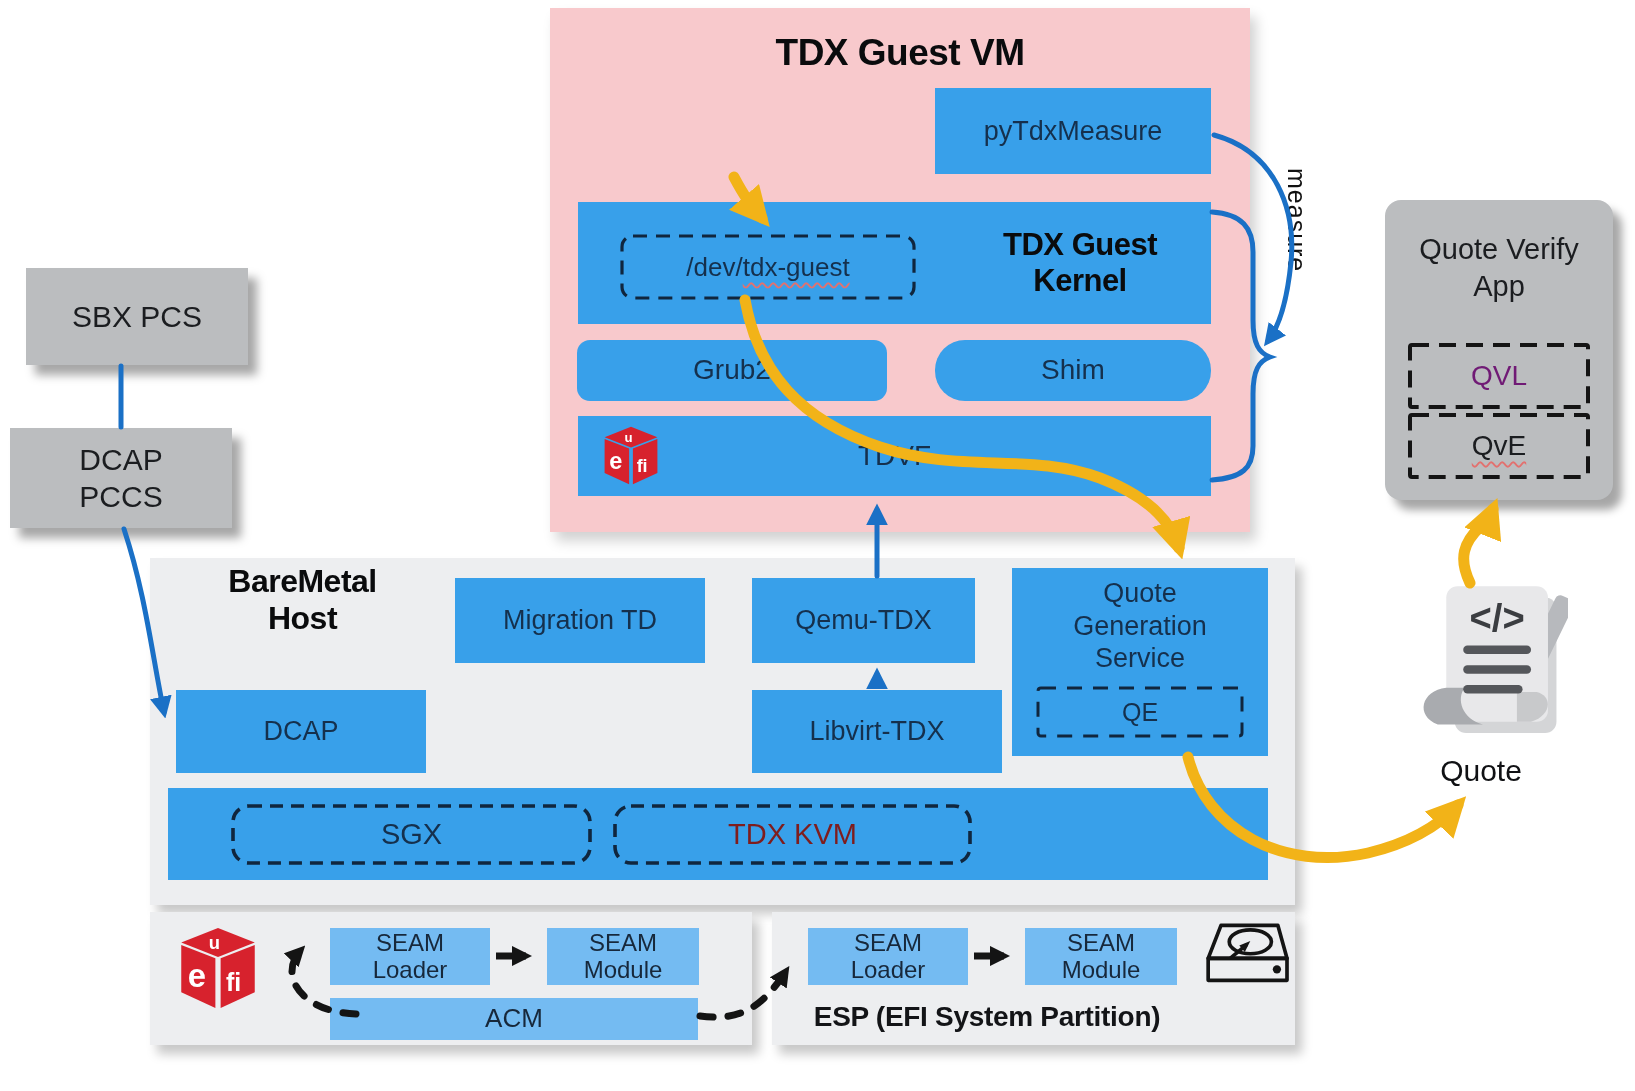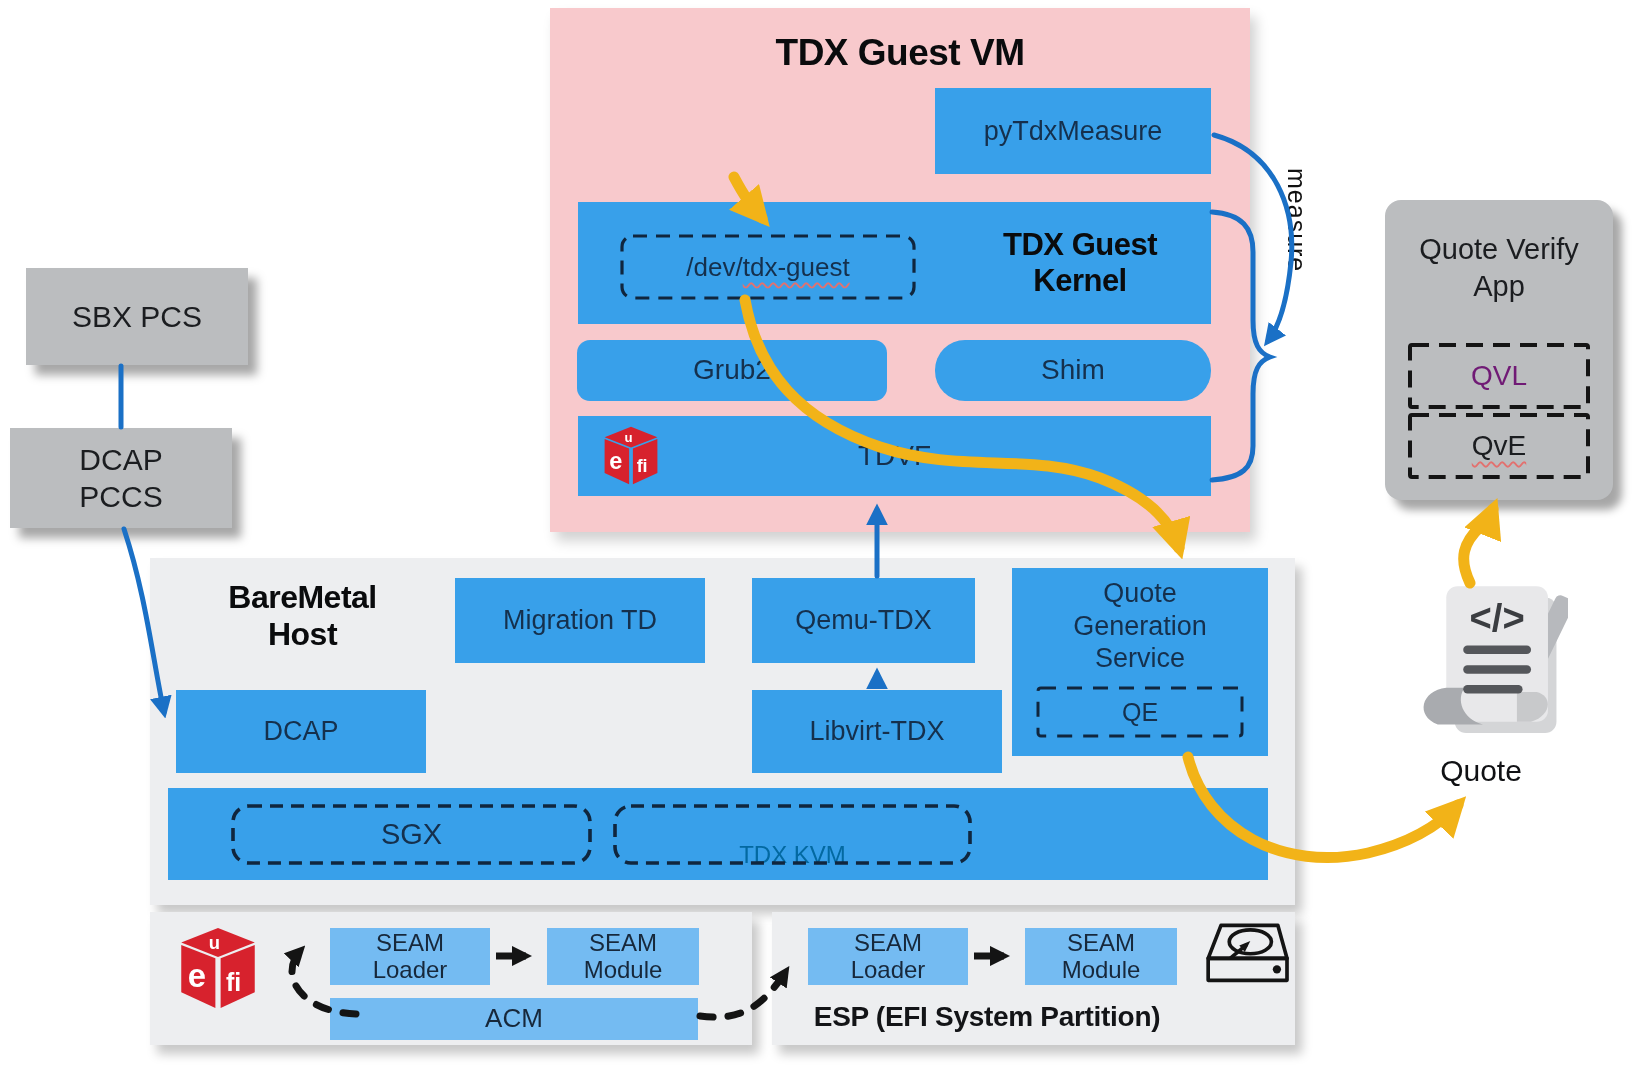--- a/index.html
+++ b/index.html
@@ -73,21 +73,21 @@
   <div class="abs vert" style="left:1282px;top:168px;height:140px;font-size:25px;color:#111;letter-spacing:1px;">measure</div>
 
   <div class="abs flex gb" style="left:10px;top:268px;width:222px;height:97px;margin-left:16px;">
     <div>SBX PCS</div>
   </div>
   <div class="abs flex gb" style="left:10px;top:428px;width:222px;height:100px;">
     <div style="width:110px;">DCAP PCCS</div>
   </div>
 
   <div class="abs panel" style="left:150px;top:558px;width:1145px;height:347px;"></div>
-  <div class="abs flex bold-title" style="left:175px;top:568px;width:255px;height:95px;font-size:32px;line-height:1.15;">
+  <div class="abs flex bold-title" style="left:175px;top:552px;width:255px;height:95px;font-size:32px;line-height:1.15;">
     <div style="width:200px;">BareMetal Host</div>
   </div>
 
   <div class="abs flex b" style="left:455px;top:578px;width:250px;height:85px;">
     <div>Migration TD</div>
   </div>
   <div class="abs flex b" style="left:752px;top:578px;width:223px;height:85px;">
     <div>Qemu-TDX</div>
   </div>
 
@@ -104,21 +104,21 @@
     <div>DCAP</div>
   </div>
   <div class="abs flex b" style="left:752px;top:690px;width:250px;height:83px;">
     <div>Libvirt-TDX</div>
   </div>
 
   <div class="abs b" style="left:168px;top:788px;width:1100px;height:92px;"></div>
   <div class="abs flex" style="left:233px;top:806px;width:357px;height:57px;color:#15304D;font-size:29px;">
     <div>SGX</div>
   </div>
-  <div class="abs flex" style="left:615px;top:826px;width:355px;height:57px;color:#0369a1;font-size:24px;">
+  <div class="abs flex" style="left:615px;top:806px;width:355px;height:57px;color:#7f1d1d;font-size:29px;">
     <div>TDX KVM</div>
   </div>
 
   <div class="abs panel" style="left:150px;top:912px;width:602px;height:133px;"></div>
   <div class="abs panel" style="left:772px;top:912px;width:523px;height:133px;"></div>
 
   <svg class="abs" style="left:176px;top:924px;" width="84" height="92" viewBox="0 0 64 70">
     <polygon points="32,3 60,14 32,25 4,14" fill="#D7222D"></polygon>
     <polygon points="4,16 30,26 30,64 4,52" fill="#D7222D"></polygon>
     <polygon points="60,16 34,26 34,64 60,52" fill="#D7222D"></polygon>

